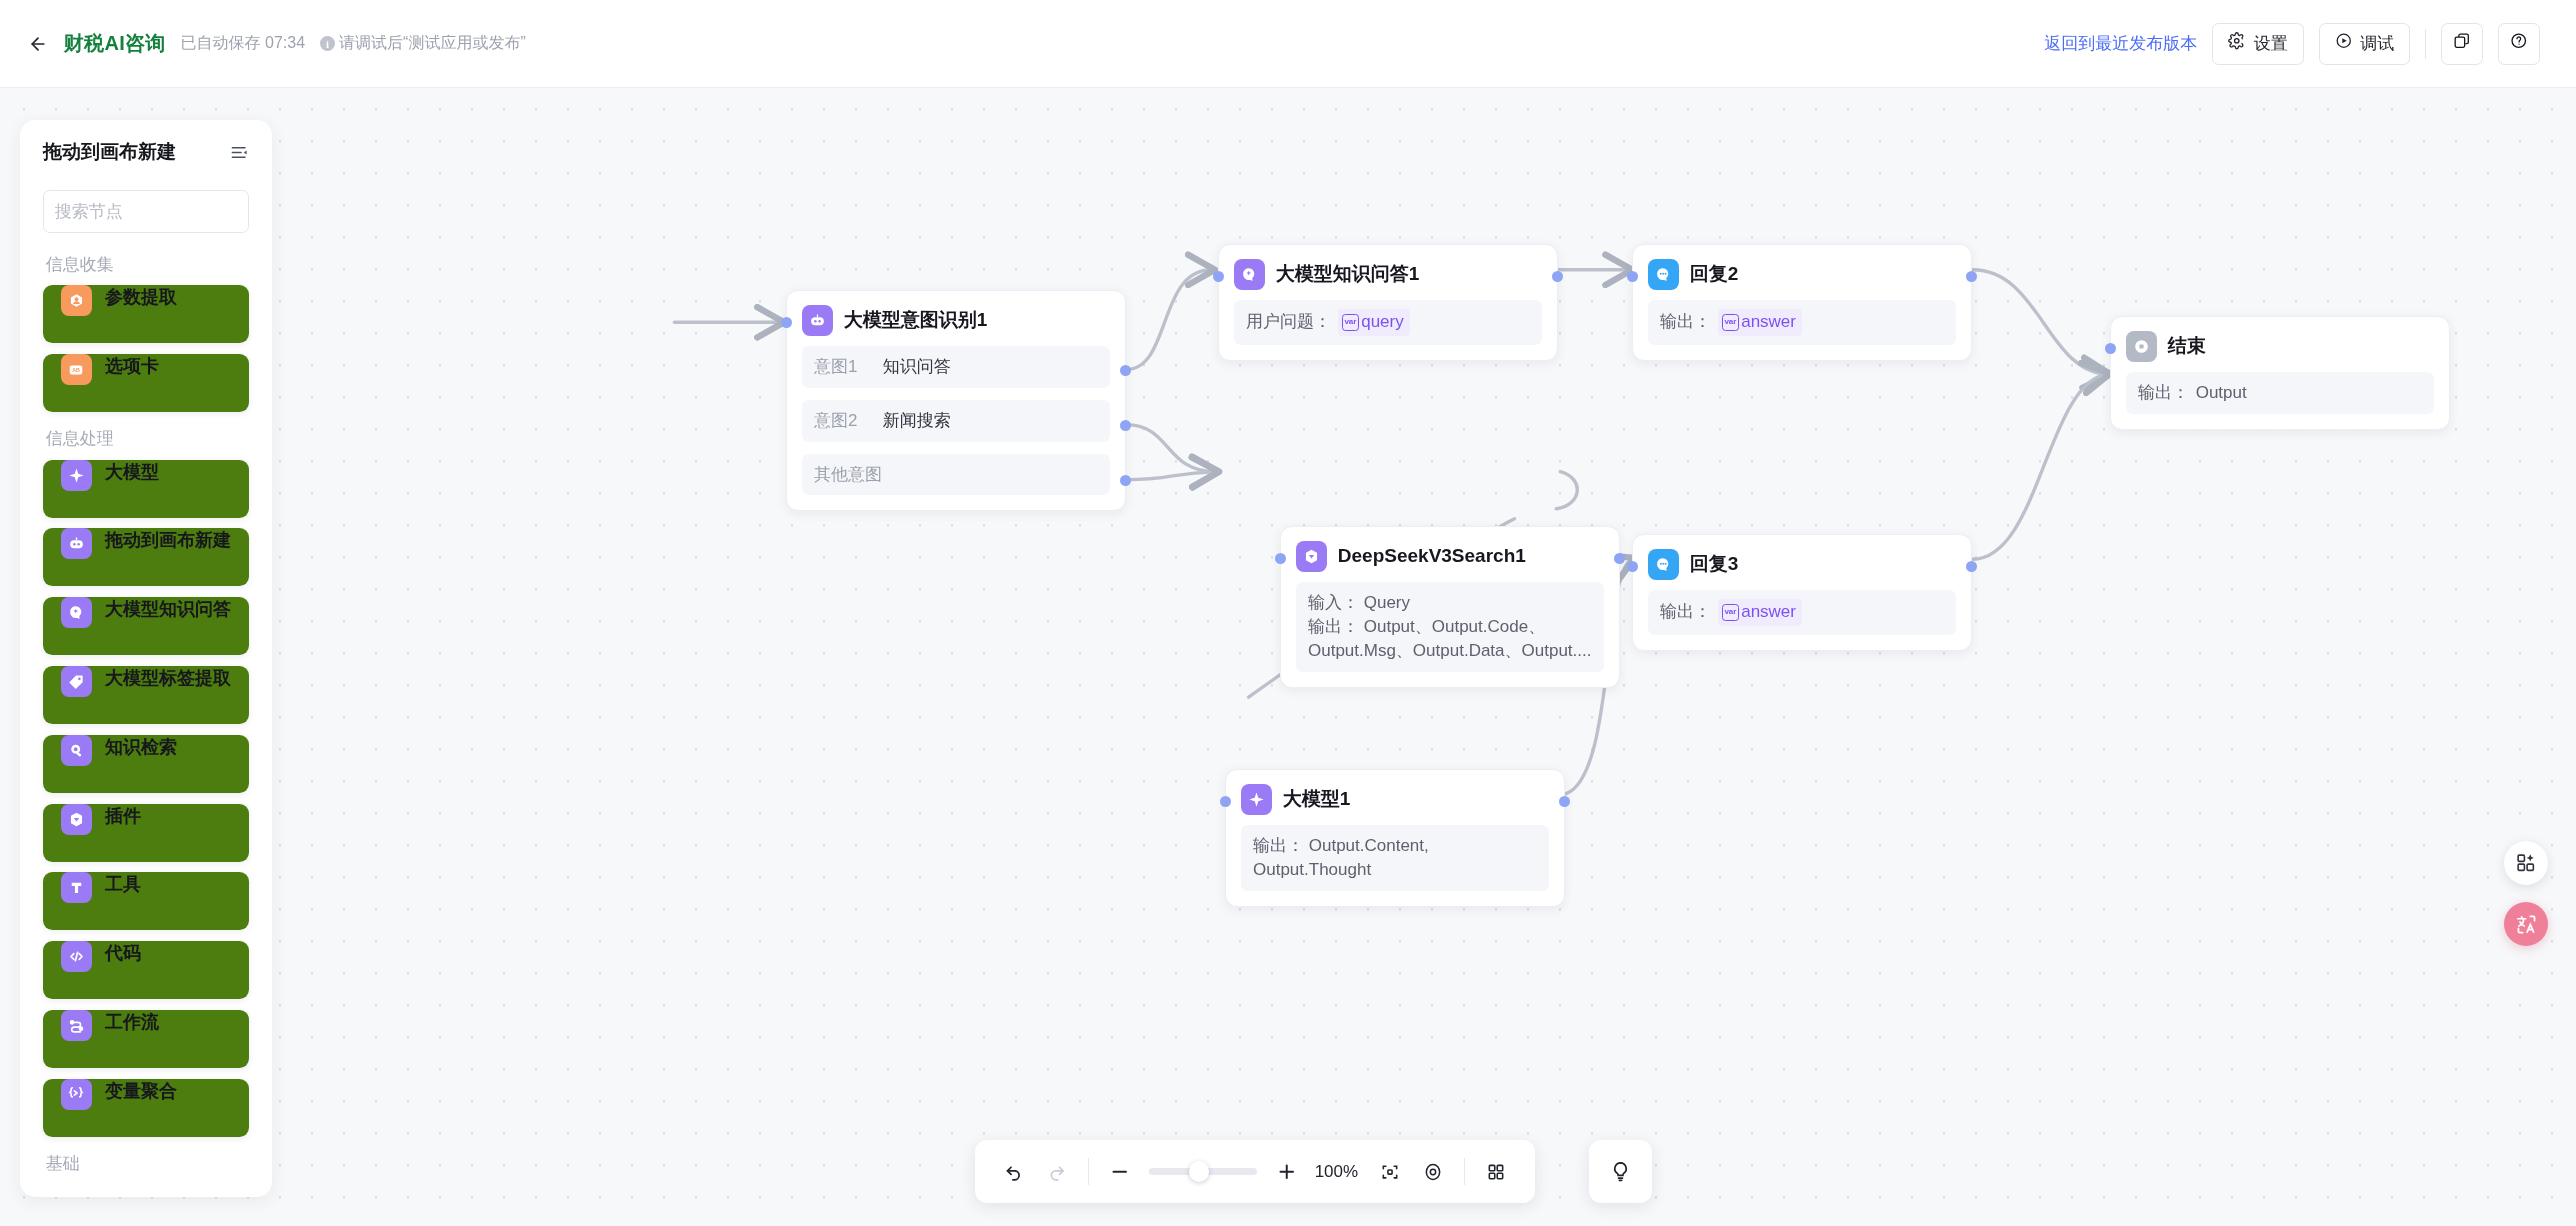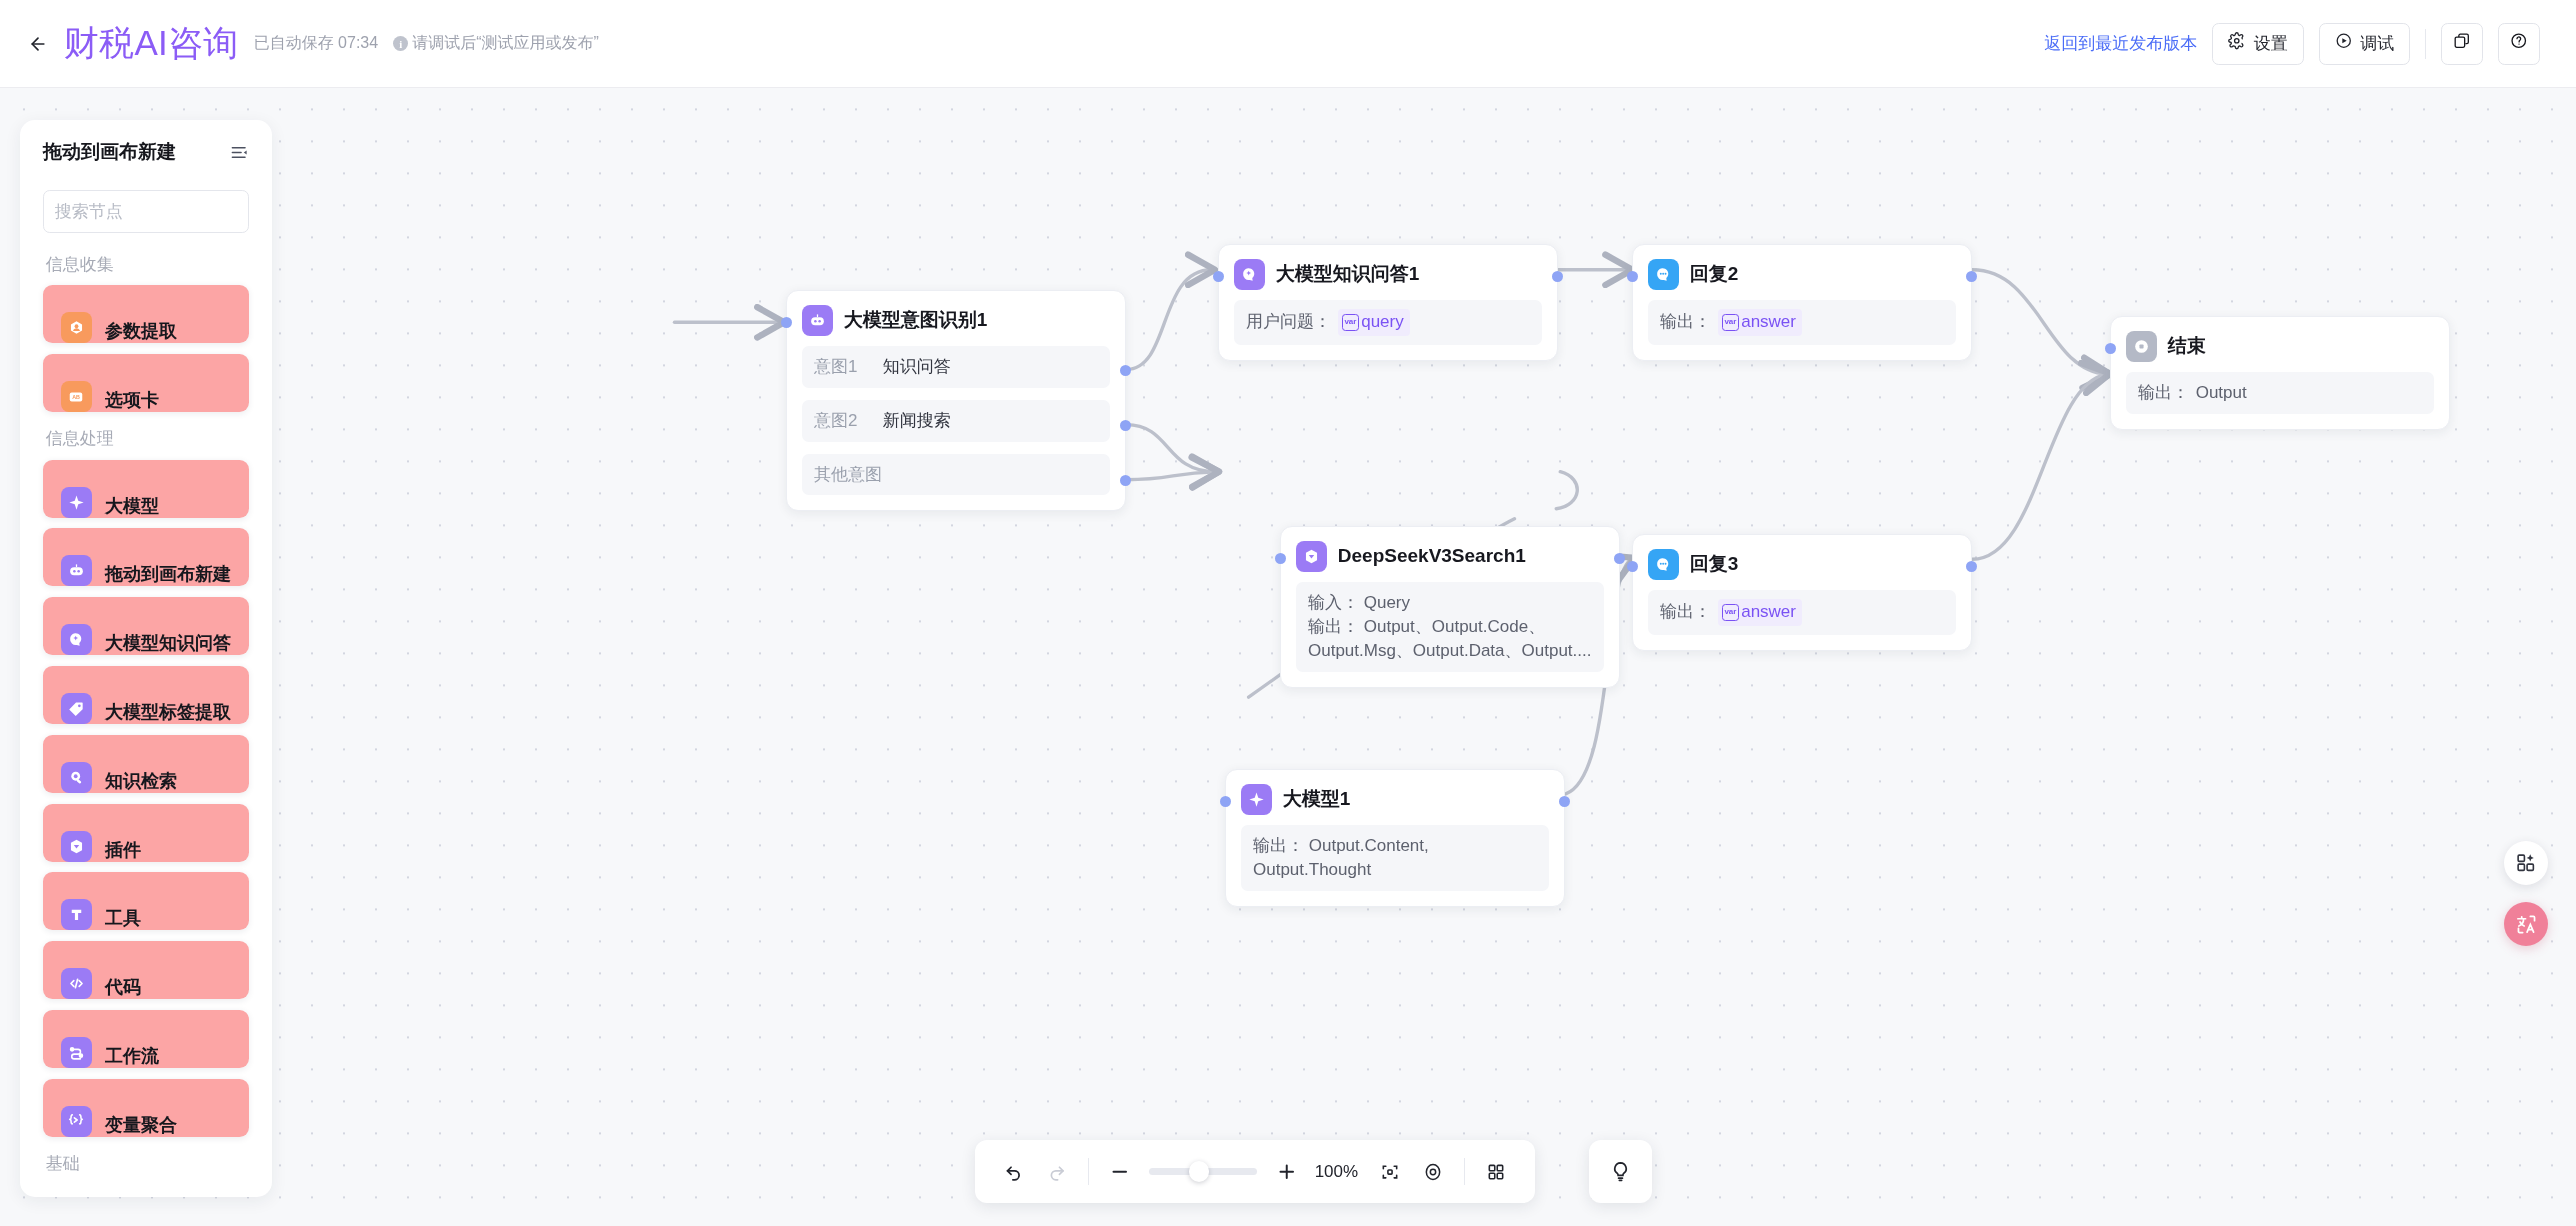--- a/index.html
+++ b/index.html
@@ -19,21 +19,21 @@
     display: flex; align-items: center;
     z-index: 60;
   }
   .hdr-left { display: flex; align-items: center; padding-left: 23px; gap: 0; }
   .back-arrow {
     width: 30px; height: 30px;
     display: flex; align-items: center; justify-content: center;
     cursor: pointer; color: #222430;
   }
   .app-title {
-    font-size: 35px; font-weight: 400; color: #8b5cf6;
+    font-size: 20px; font-weight: 700; color: #15803d;
     margin-left: 10.8px; white-space: nowrap; letter-spacing: 0.3px;
   }
   .autosave {
     font-size: 16px; color: #9ea2ae; margin-left: 15px; white-space: nowrap;
   }
   .hint-wrap {
     display: flex; align-items: center; gap: 4px;
     margin-left: 15px; font-size: 16px; color: #9ea2ae; white-space: nowrap;
   }
   .info-dot {
@@ -134,23 +134,23 @@
     position: relative; height: 43px; border: 0.7px solid #e4e6ec; border-radius: 6.7px;
     display: flex; align-items: center; padding: 0 10.8px; margin-bottom: 20px;
   }
   .sb-search input {
     flex: 1; border: 0; outline: 0; font-size: 17px; color: #2b2d36;
     background: transparent; font-family: inherit;
   }
   .sb-search input::placeholder { color: #b7bbc5; }
   .sb-group { font-size: 17px; color: #a7abb6; margin: 4px 0 9.4px 2.7px; }
   .sb-item {
-    height: 58px; background: #fca5a5; border-radius: 9.4px;
+    height: 58px; background: #4d7c0f; border-radius: 9.4px;
     box-shadow: 0 1.3px 6.7px rgba(30,36,60,.08);
-    display: flex; align-items: flex-end; gap: 13.5px;
+    display: flex; align-items: flex-start; gap: 13.5px;
     padding: 0 17.5px; margin-bottom: 10.8px; cursor: pointer;
   }
   .sb-ico {
     width: 31px; height: 31px; border-radius: 8px; flex: 0 0 auto;
     display: flex; align-items: center; justify-content: center;
   }
   .sb-label { font-size: 18px; color: #16171d; font-weight: 600; white-space: nowrap; }
 
   
   .bottombar {

